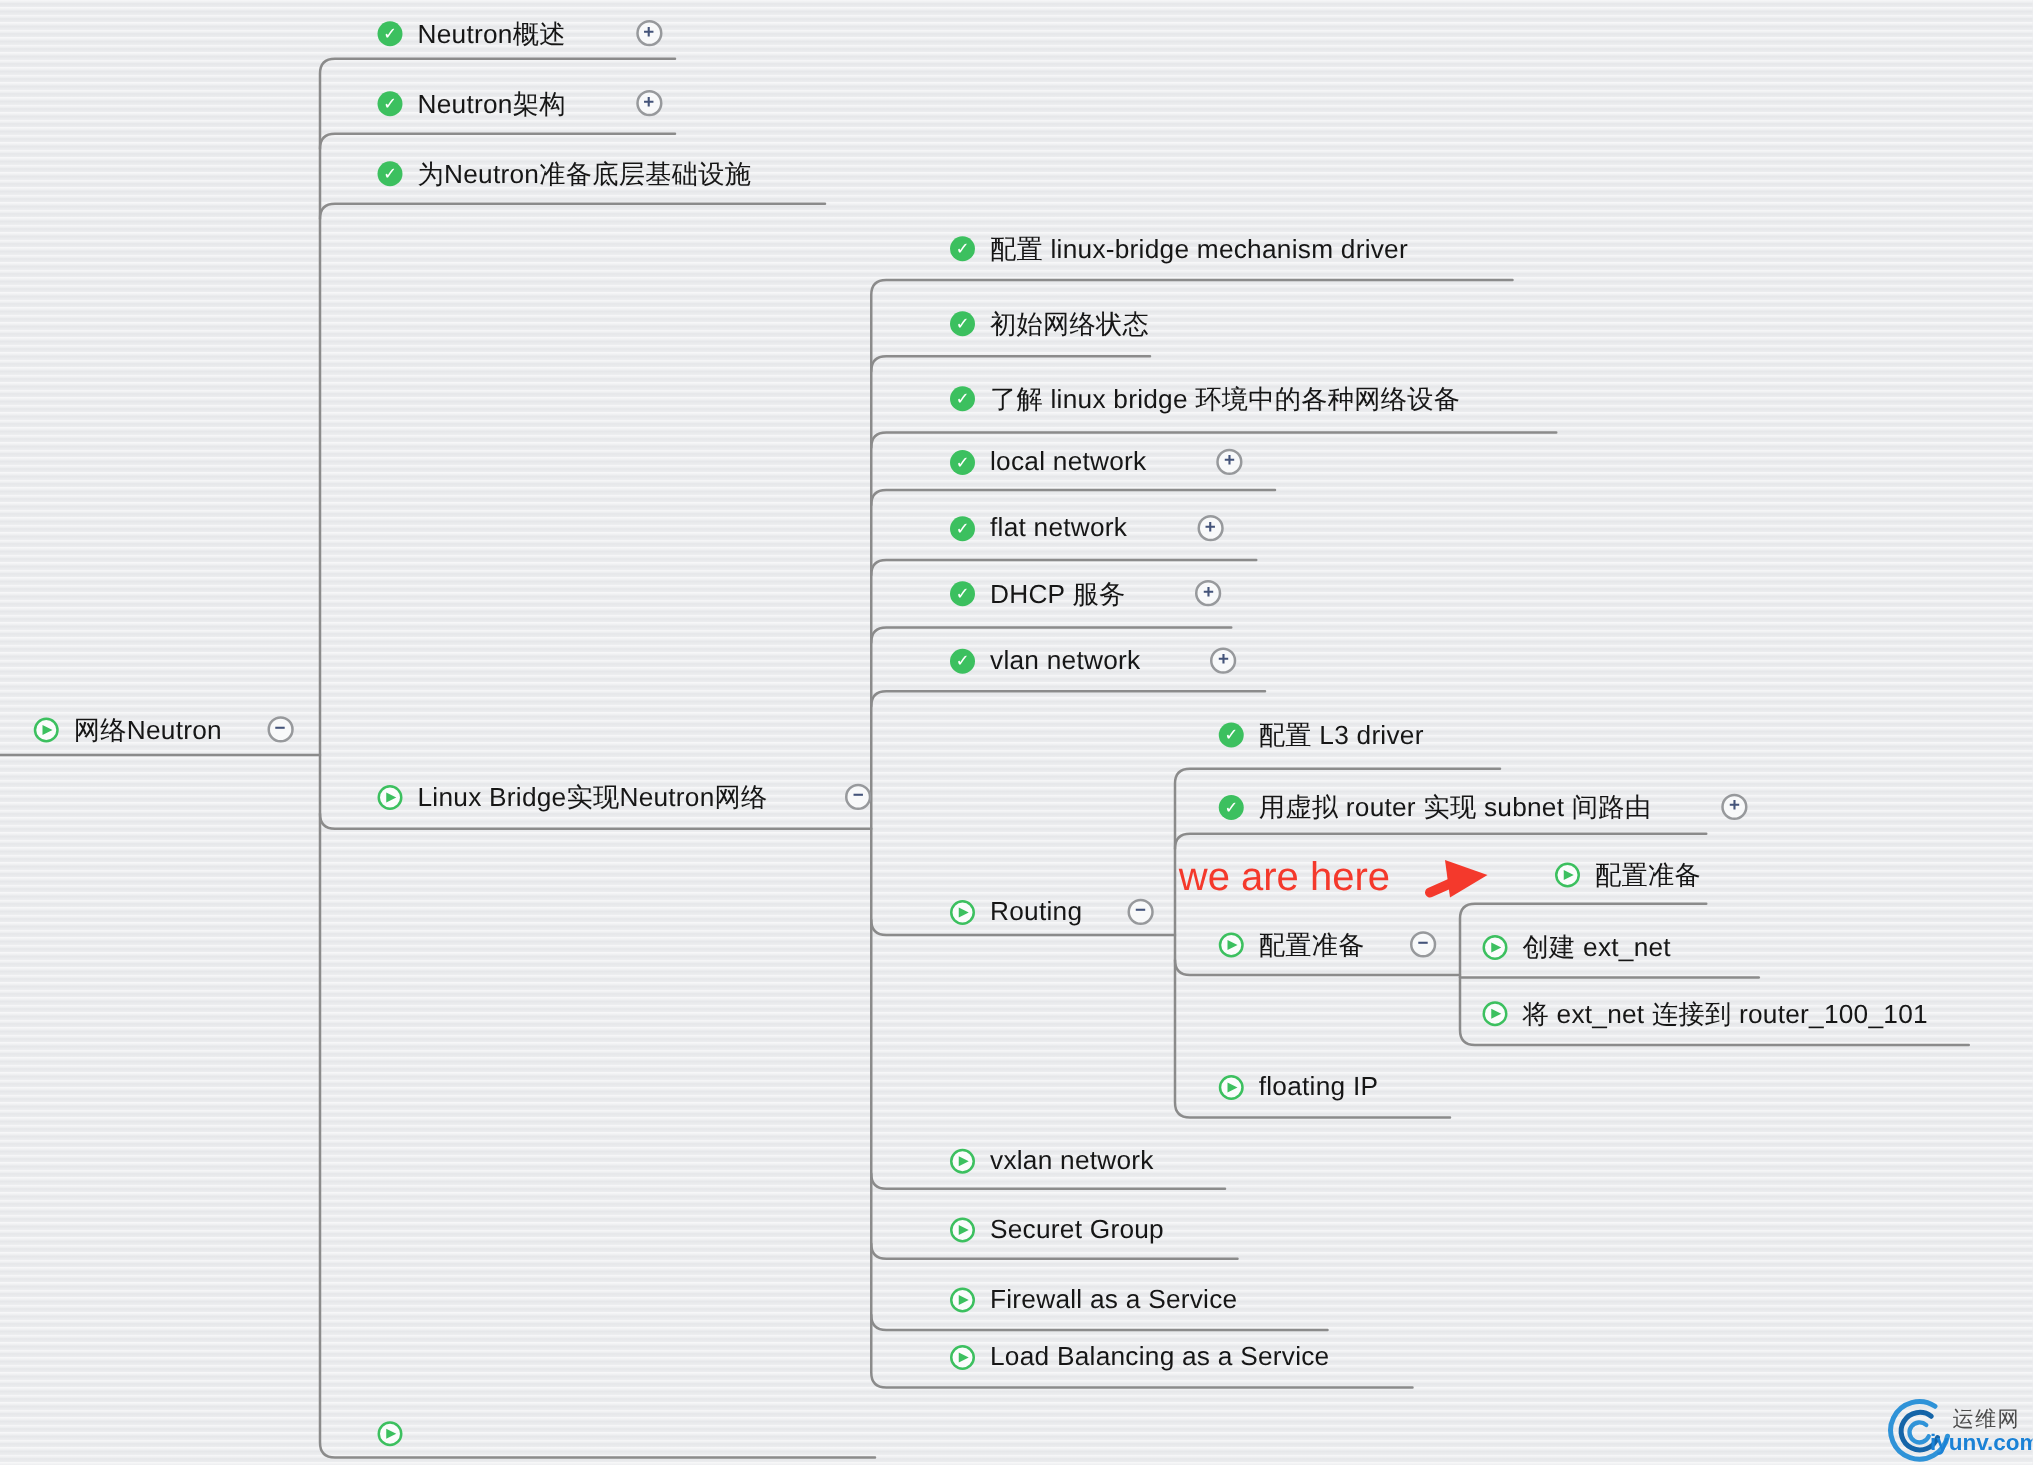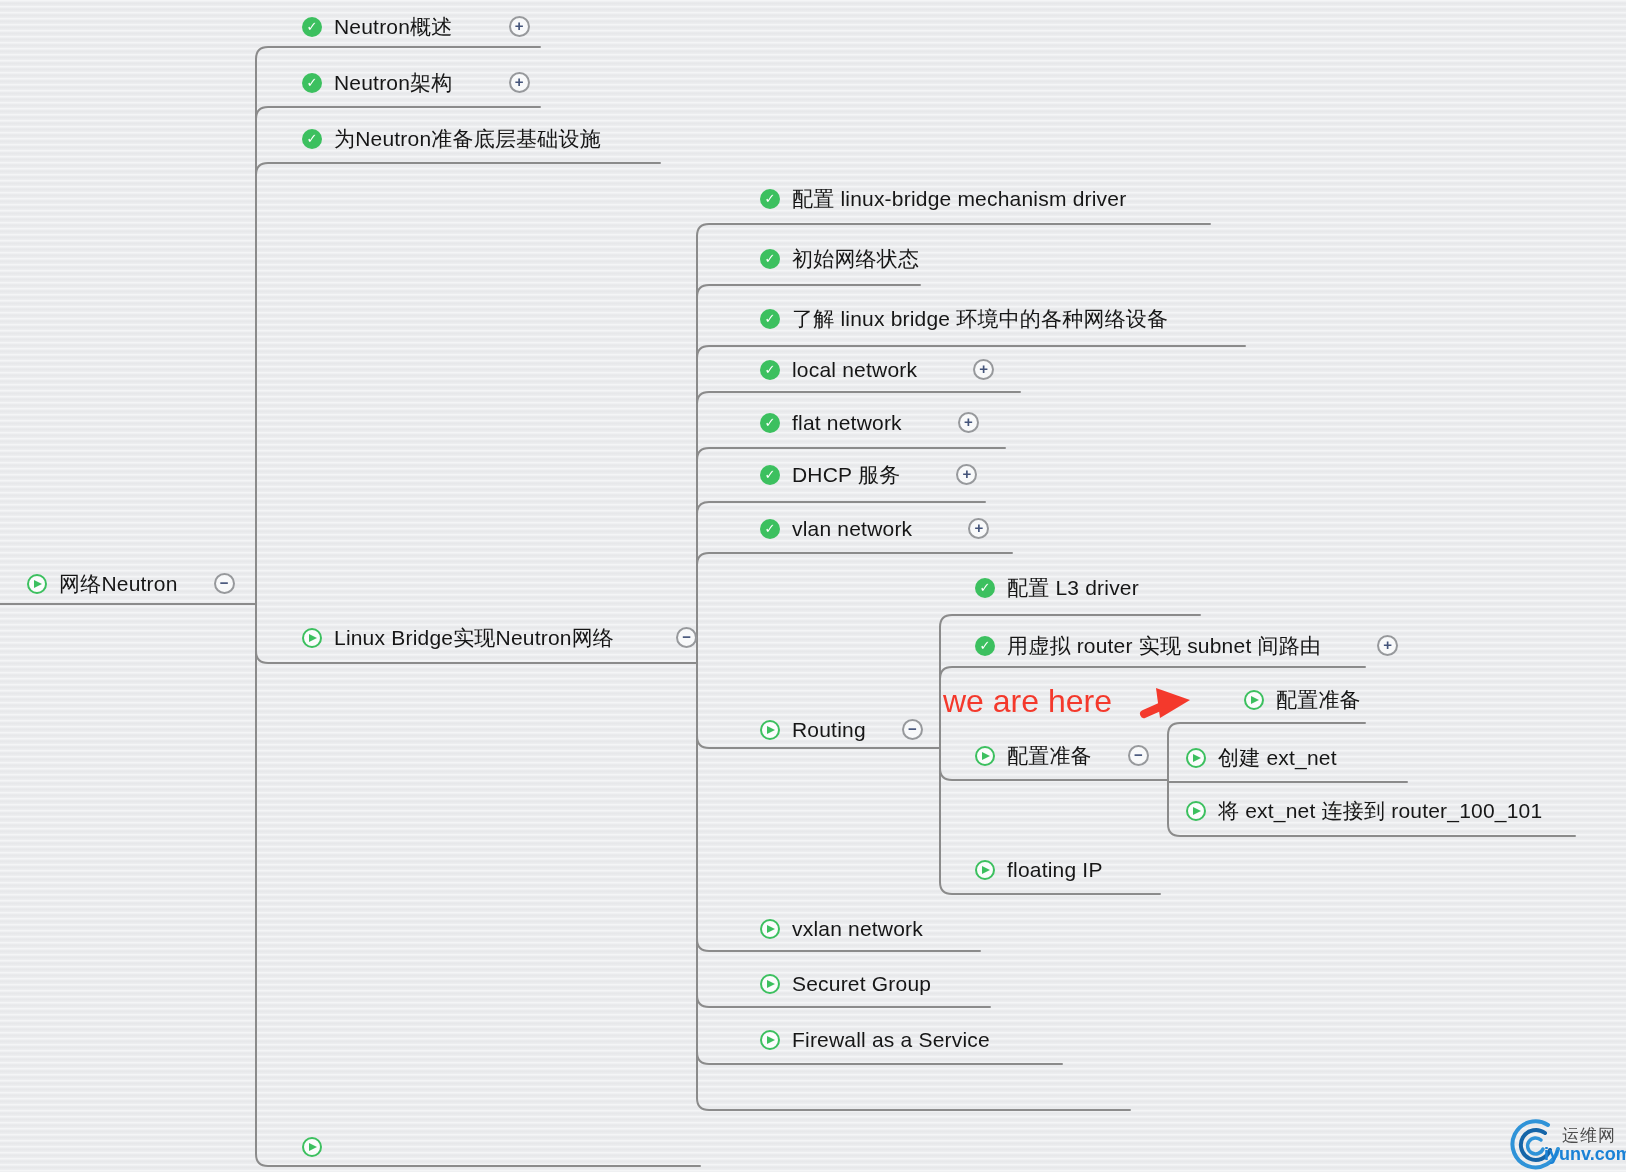--- a/index.html
+++ b/index.html
@@ -189,20 +189,24 @@
     <span class="label">vxlan network</span>
   </div>
   <div class="node" style="left:760px;top:968px">
     <span class="icon play"></span>
     <span class="label">Securet Group</span>
   </div>
   <div class="node" style="left:760px;top:1024px">
     <span class="icon play"></span>
     <span class="label">Firewall as a Service</span>
   </div>
+  <div class="node" style="left:760px;top:1070px">
+    <span class="icon play"></span>
+    <span class="label">Load Balancing as a Service</span>
+  </div>
 
   <div class="node" style="left:975px;top:572px">
     <span class="icon check">✓</span>
     <span class="label">配置 L3 driver</span>
   </div>
   <div class="node" style="left:975px;top:630px">
     <span class="icon check">✓</span>
     <span class="label">用虚拟 router 实现 subnet 间路由</span>
     <span class="toggle gap-lg">+</span>
   </div>

